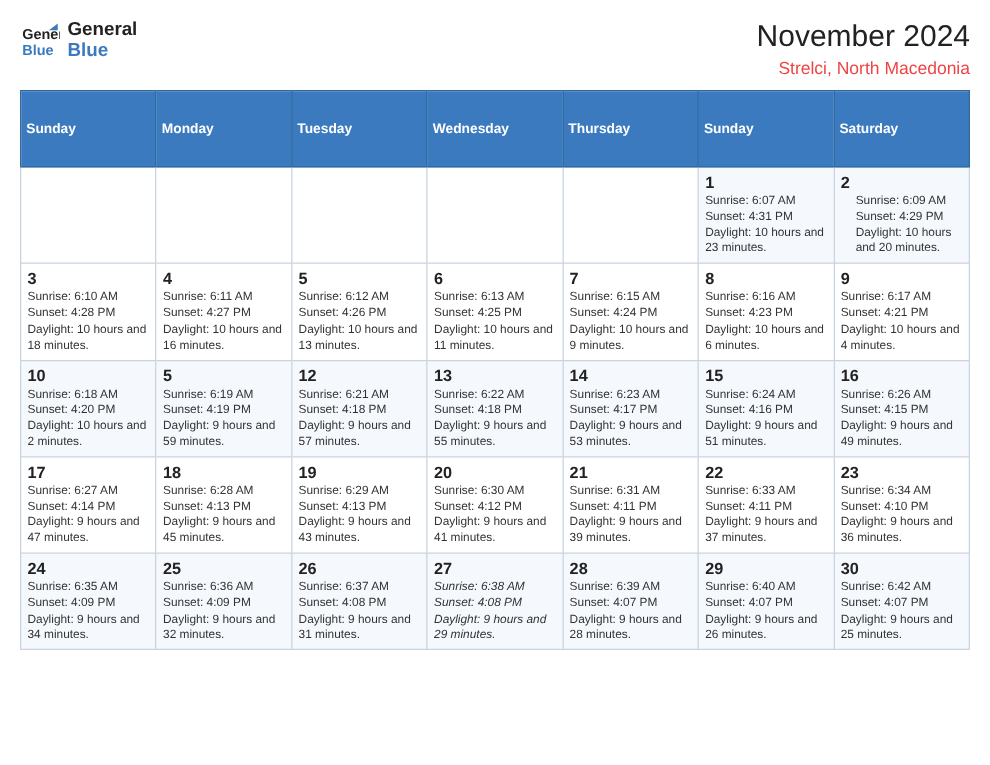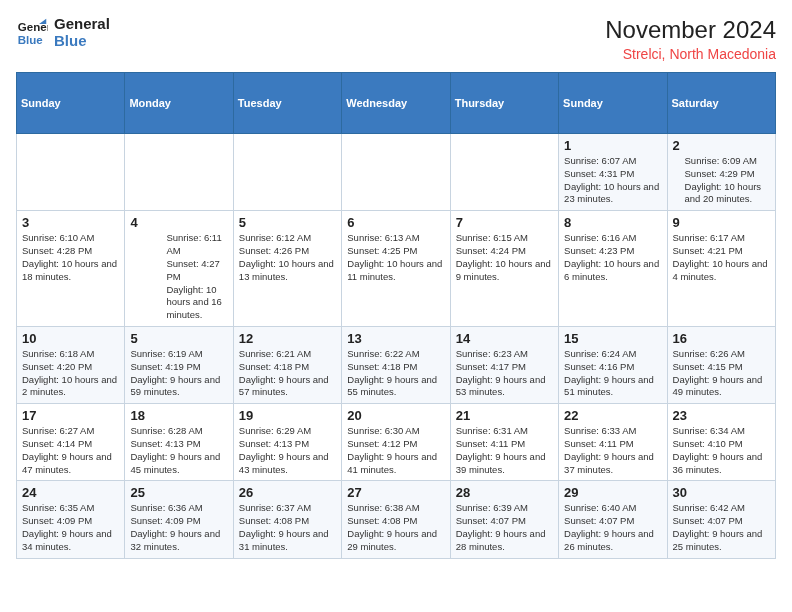--- a/index.html
+++ b/index.html
@@ -137,21 +137,21 @@
       </tr>
       <tr>
         <td>
           <span class="day-number">3</span>
           <div class="day-info" style="white-space: pre-line;">Sunrise: 6:10 AM
 Sunset: 4:28 PM
 Daylight: 10 hours and 18 minutes.</div>
         </td>
         <td>
           <span class="day-number">4</span>
-          <div class="day-info" style="white-space: pre-line; margin-left: 36px;">Sunrise: 6:11 AM
+          <div class="day-info" style="white-space: pre-line;">Sunrise: 6:11 AM
 Sunset: 4:27 PM
 Daylight: 10 hours and 16 minutes.</div>
         </td>
         <td>
           <span class="day-number">5</span>
           <div class="day-info" style="white-space: pre-line;">Sunrise: 6:12 AM
 Sunset: 4:26 PM
 Daylight: 10 hours and 13 minutes.</div>
         </td>
         <td>
@@ -281,21 +281,21 @@
 Daylight: 9 hours and 32 minutes.</div>
         </td>
         <td>
           <span class="day-number">26</span>
           <div class="day-info" style="white-space: pre-line;">Sunrise: 6:37 AM
 Sunset: 4:08 PM
 Daylight: 9 hours and 31 minutes.</div>
         </td>
         <td>
           <span class="day-number">27</span>
-          <div class="day-info" style="white-space: pre-line;">Sunrise: 6:38 AM
+          <div class="day-info" style="white-space: pre-line; font-style: italic;">Sunrise: 6:38 AM
 Sunset: 4:08 PM
 Daylight: 9 hours and 29 minutes.</div>
         </td>
         <td>
           <span class="day-number">28</span>
           <div class="day-info" style="white-space: pre-line;">Sunrise: 6:39 AM
 Sunset: 4:07 PM
 Daylight: 9 hours and 28 minutes.</div>
         </td>
         <td>

